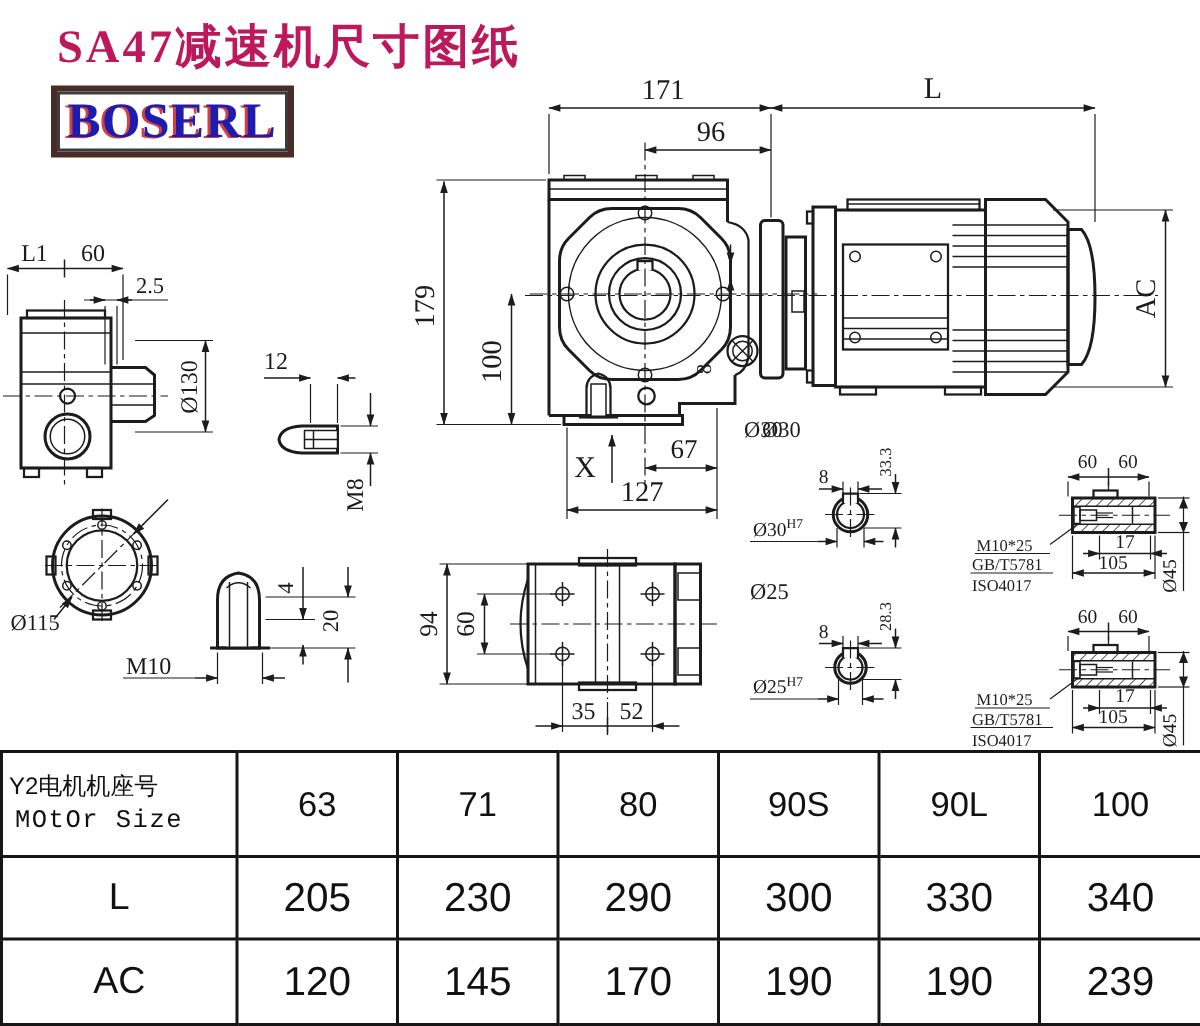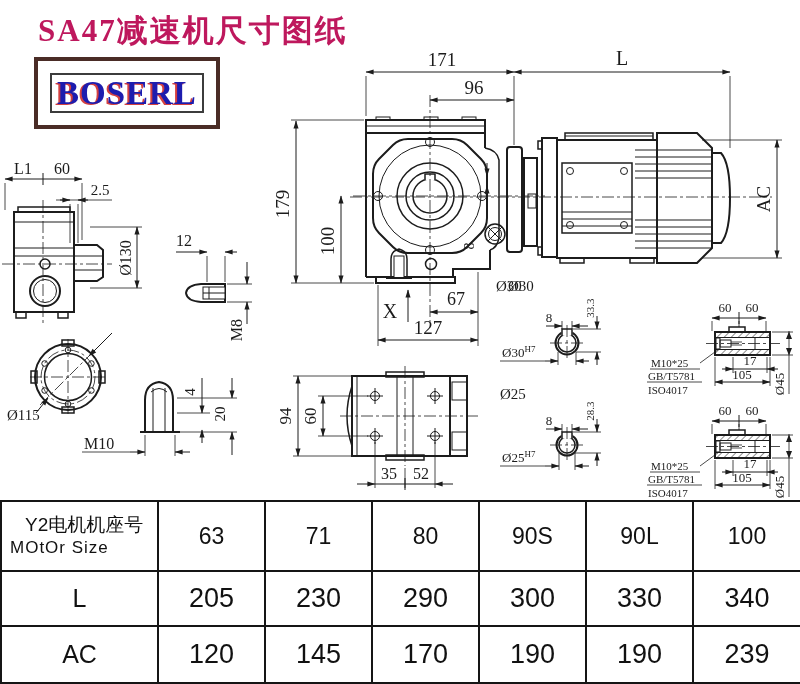--- a/index.html
+++ b/index.html
@@ -1,40 +1,40 @@
 <!DOCTYPE html>
 <html><head>
 <meta charset="utf-8">
 <style>
   html,body{margin:0;padding:0;background:#888;}
   .page{position:relative;width:800px;height:684px;background:#ffffff;overflow:hidden;
         font-family:"Liberation Sans",sans-serif;}
   .title{position:absolute;left:38px;top:10px;font-family:"Liberation Serif",serif;
          font-weight:700;font-size:31px;color:#be185d;letter-spacing:2px;white-space:nowrap;}
-  .logo{position:absolute;left:34px;top:57px;border:4px solid #4a2c26;background:#fff;padding:12px;}
+  .logo{position:absolute;left:34px;top:57px;border:4px solid #4a2c26;background:#fff;padding:0;}
   .logo-inner{border:2px solid #3c3c3c;padding:0 5px;}
   .logo-text{font-family:"Liberation Serif",serif;font-weight:700;font-size:33px;line-height:36px;
              color:#1d1cae;text-shadow:-2px 1px 0 rgba(205,30,30,.85);letter-spacing:1px;}
   svg{position:absolute;left:0;top:0;}
   svg .o2{fill:none;stroke:#1c1c1c;stroke-width:2px;}
   svg .o15{fill:none;stroke:#1c1c1c;stroke-width:1.5px;}
   svg .o1{fill:none;stroke:#1c1c1c;stroke-width:1px;}
   svg .ex{fill:none;stroke:#1c1c1c;stroke-width:0.8px;}
   svg .dd{fill:none;stroke:#1c1c1c;stroke-width:0.8px;stroke-dasharray:12 3 3 3;}
   svg .dim{fill:none;stroke:#1c1c1c;stroke-width:1px;}
   svg text{fill:#1c1c1c;font-family:"Liberation Serif",serif;}
   .dimtable{position:absolute;left:0;top:500px;width:800px;height:184px;
             border-collapse:collapse;table-layout:fixed;}
   .dimtable td{border:2px solid #151515;text-align:center;padding:0;color:#111;}
   .dimtable td.hd{font-size:23px;}
   .dimtable td.val{font-size:27px;}
   .dimtable td.rowlab{font-size:25px;}
-  .hcn{font-size:19px;text-align:left;padding-left:4px;line-height:24px;white-space:nowrap;margin-left:19px;}
+  .hcn{font-size:16px;text-align:left;padding-left:4px;line-height:24px;white-space:nowrap;}
   .hen{font-size:17px;text-align:left;padding-left:8px;line-height:22px;letter-spacing:1px;
-       font-family:Liberation Sans, sans-serif;white-space:nowrap;}
+       font-family:Liberation Mono, monospace;white-space:nowrap;}
 </style>
 </head>
 <body>
 
 <div class="page">
 
   <div class="title">SA47减速机尺寸图纸</div>
 
   <div class="logo">
     <div class="logo-inner">

